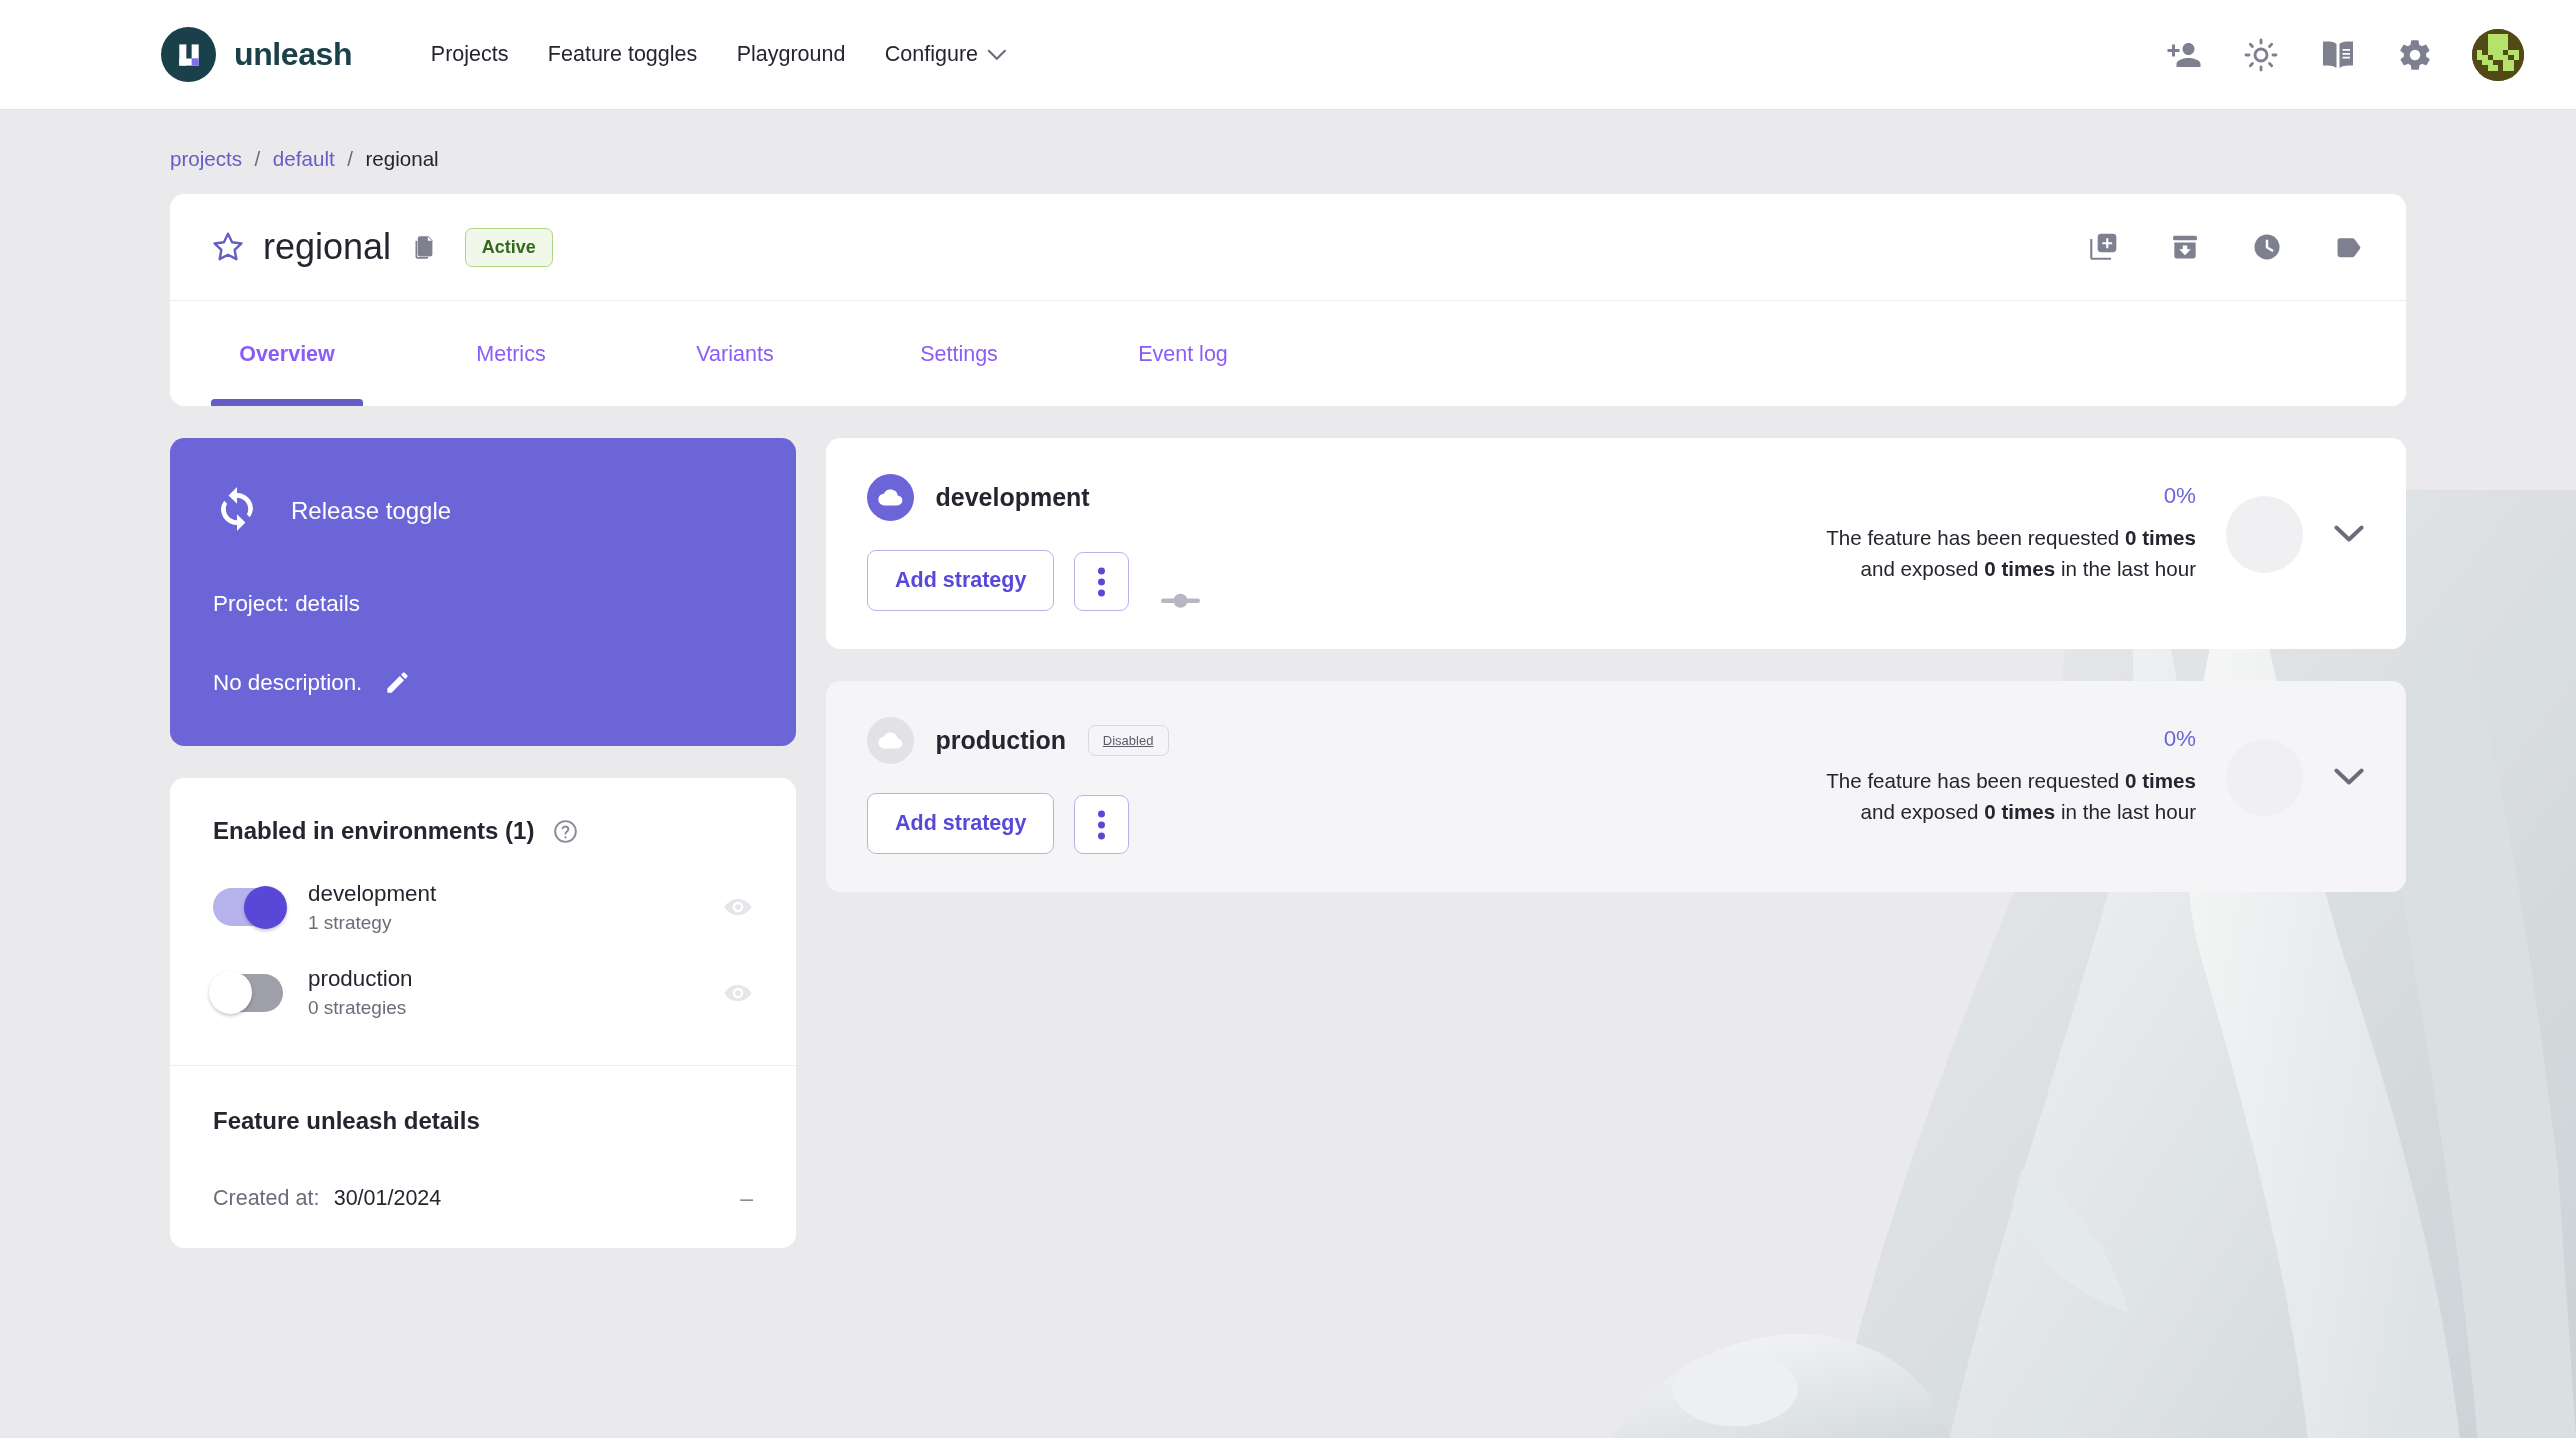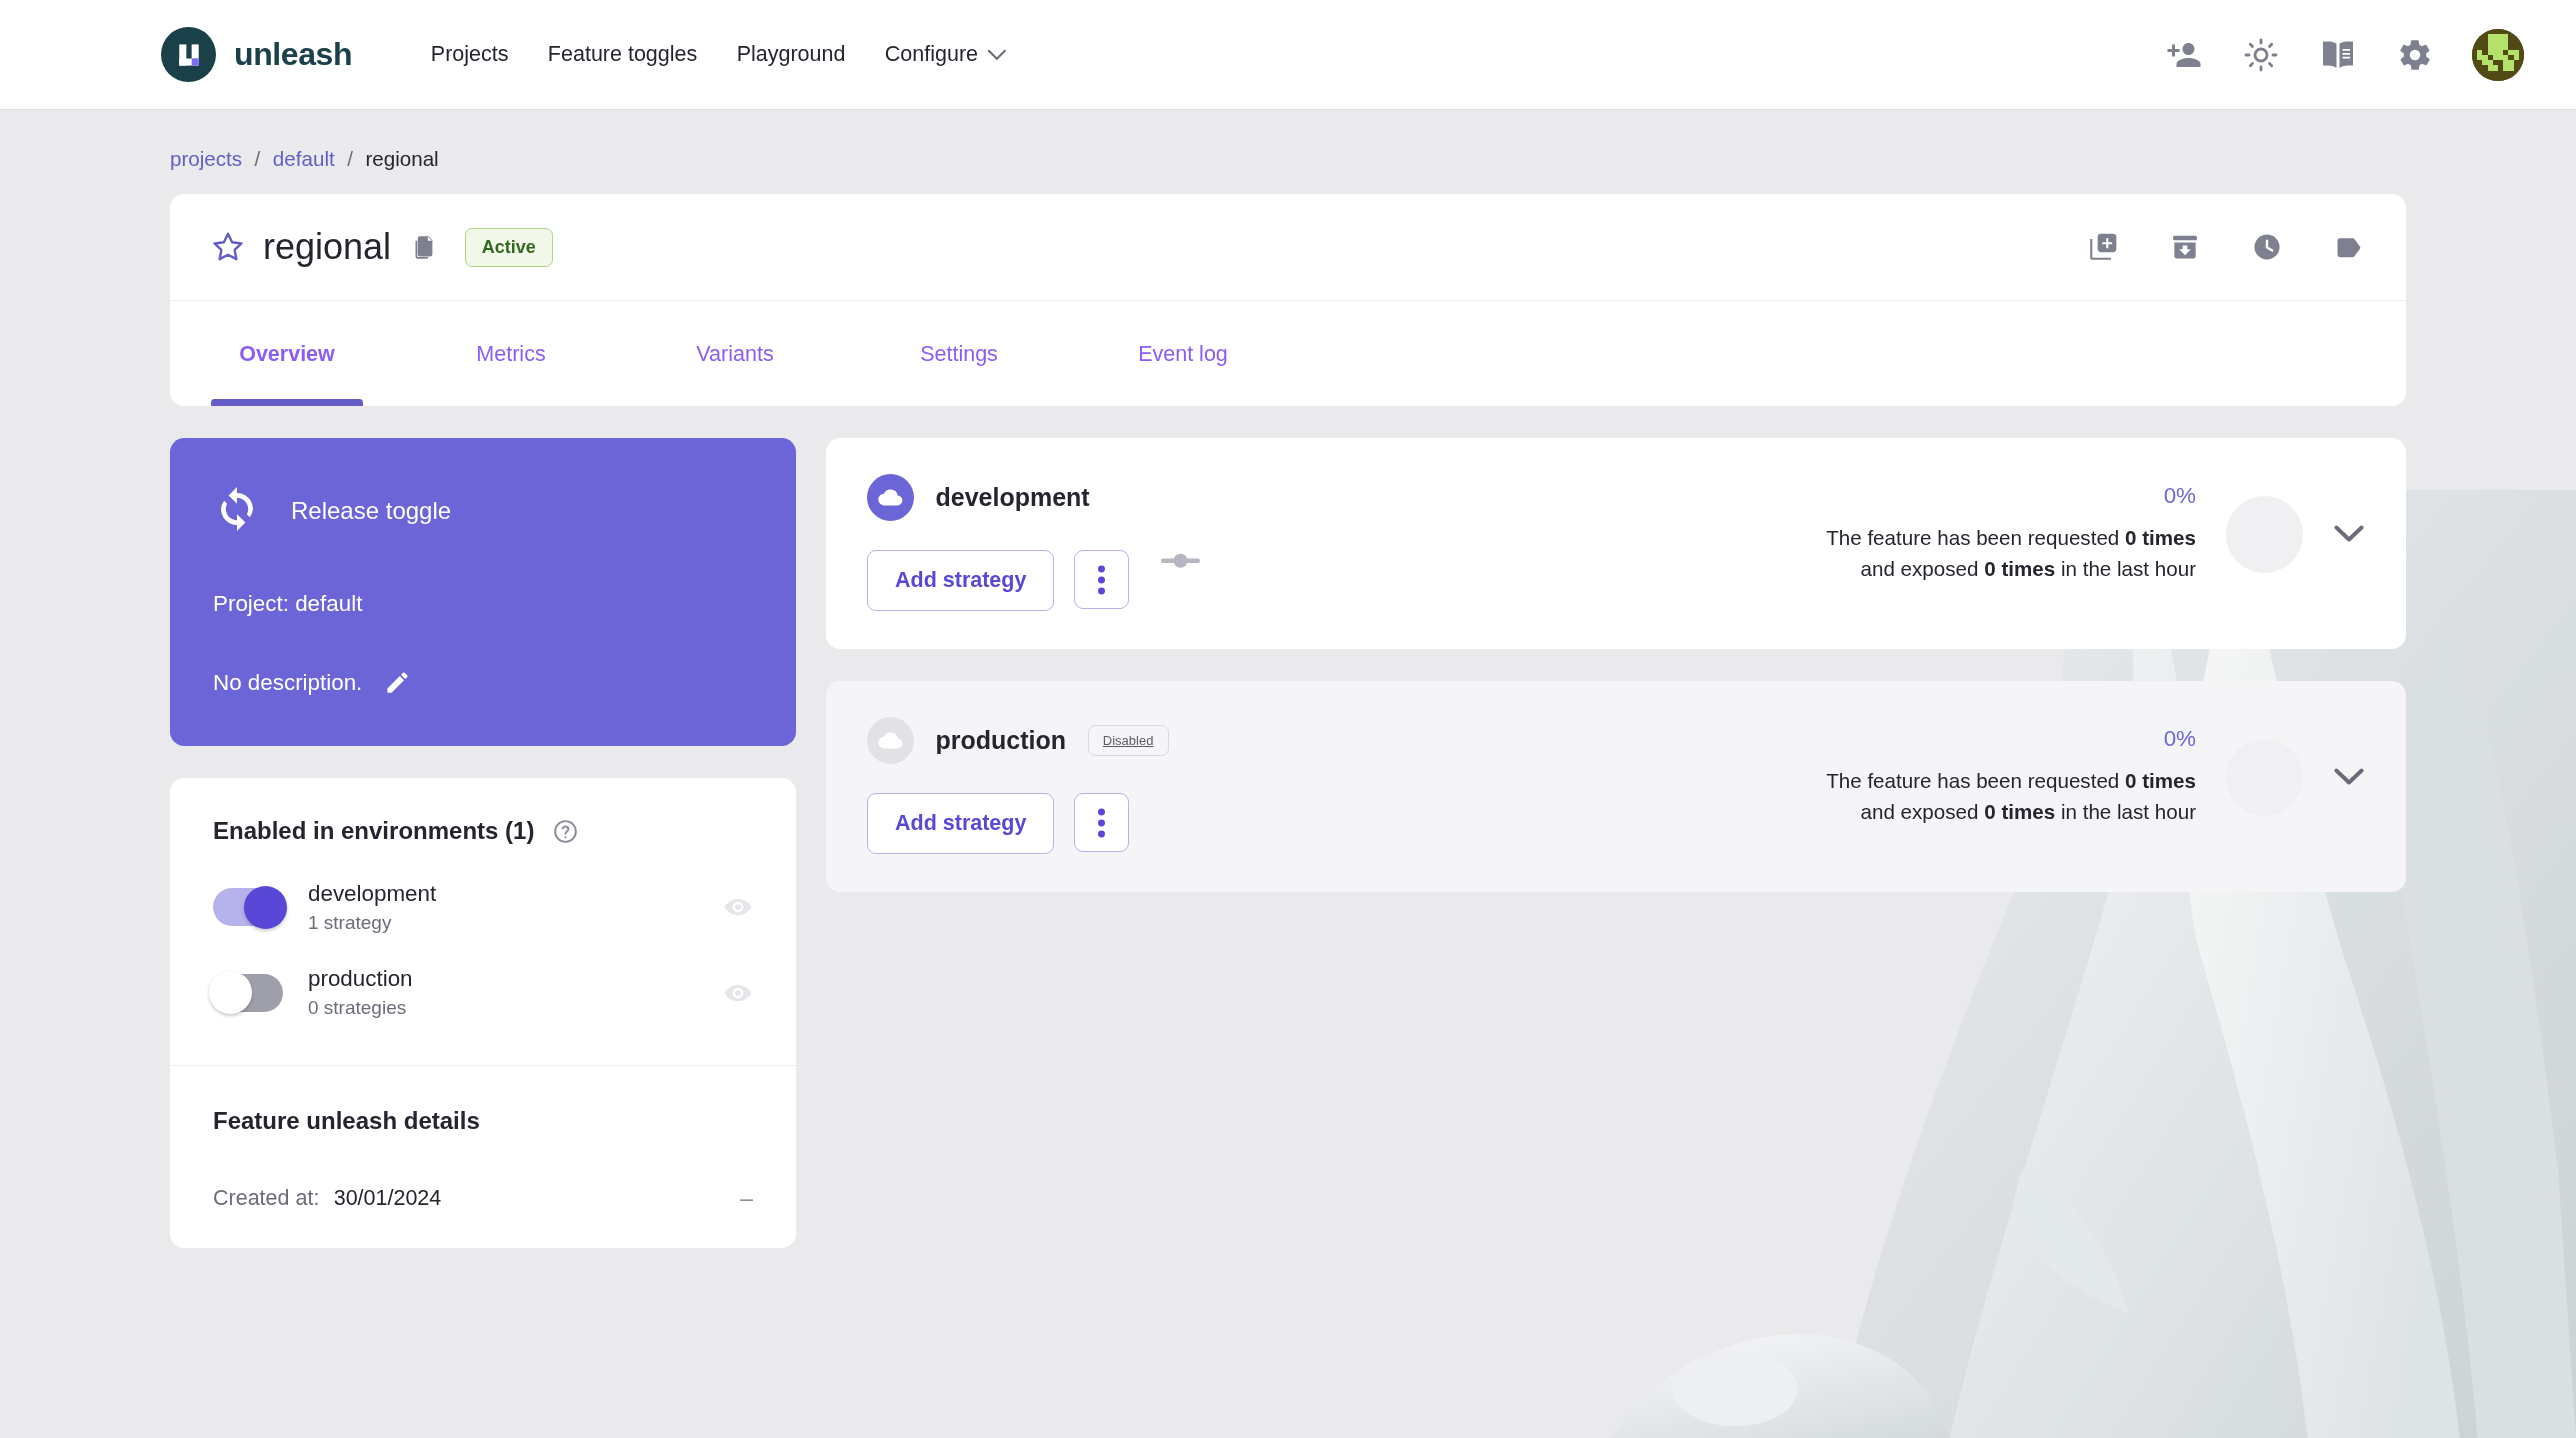--- a/index.html
+++ b/index.html
@@ -114,21 +114,21 @@
   .env-panel.disabled { background: #f5f5f7; margin-top: 32px; }
   .env-panel-left { flex: 0 0 auto; }
   .env-panel-head { display: flex; align-items: center; gap: 21.5px; }
   .cloud-badge { width: 47px; height: 47px; border-radius: 50%; display: flex;
                  align-items: center; justify-content: center; }
   .cloud-badge.on { background: #6C65D8; }
   .cloud-badge.off { background: #e2e2e6; }
   .env-panel-name { font-size: 25px; font-weight: 700; color: #24252E; }
   .disabled-badge { border: 0.9px solid #d8d9df; color: #5b5c68; font-size: 13px;
                     border-radius: 7.2px; padding: 7.2px 14.3px; background: transparent; text-decoration: underline; }
-  .env-panel-actions { display: flex; align-items: flex-start; gap: 19.7px; margin-top: 29px; }
+  .env-panel-actions { display: flex; align-items: flex-end; gap: 19.7px; margin-top: 29px; }
   .add-strategy-btn { border: 0.9px solid #b6b2ec; background: #fff; color: #5947d8;
                       font-size: 21.5px; font-weight: 700; border-radius: 9px;
                       padding: 17px 27px; cursor: pointer;
                       font-family: "Liberation Sans", sans-serif; }
   .kebab-btn { border: 0.9px solid #b6b2ec; background: #fff; border-radius: 9px;
                width: 55px; height: 59px; display: flex; align-items: center;
                justify-content: center; cursor: pointer; }
   .strategy-node { margin-left: 12.5px; display: flex; }
   .env-panel-right { margin-left: auto; display: flex; align-items: center; gap: 30px;
                      padding-top: 9px; }
@@ -324,21 +324,21 @@
       <div id="release-card">
         <div id="release-head">
           <span>
             <svg width="48" height="48" viewBox="0 0 24 24" fill="#ffffff">
               <path d="M12 4V1L7.8 5.2 12 9.4V6.4c3.1 0 5.6 2.5 5.6 5.6 0 .95-.24 1.85-.66 2.63l1.46 1.46A7.9 7.9 0 0 0 20 12c0-4.4-3.6-8-8-8z"></path>
               <path d="M12 17.6c-3.1 0-5.6-2.5-5.6-5.6 0-.95.24-1.85.66-2.63L5.6 7.9A7.9 7.9 0 0 0 4 12c0 4.4 3.6 8 8 8v3l4.2-4.2L12 14.6v3z"></path>
             </svg>
           </span>
           <span id="release-type">Release toggle</span>
         </div>
-        <div id="project-line">Project: default</div>
+        <div id="project-line">Project: details</div>
         <div id="desc-line">
           <span>No description.</span>
           <span id="edit-desc-btn">
             <svg width="27" height="27" viewBox="0 0 24 24" fill="#ffffff">
               <path d="M3 17.25V21h3.75L17.8 9.94l-3.75-3.75L3 17.25zM20.7 7.04a1 1 0 0 0 0-1.41l-2.34-2.34a1 1 0 0 0-1.41 0l-1.83 1.83 3.75 3.75 1.83-1.83z"></path>
             </svg>
           </span>
         </div>
       </div>
 

